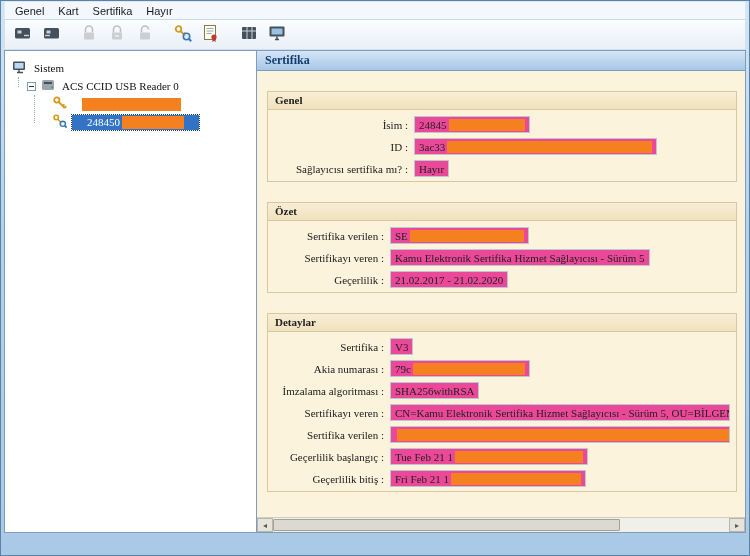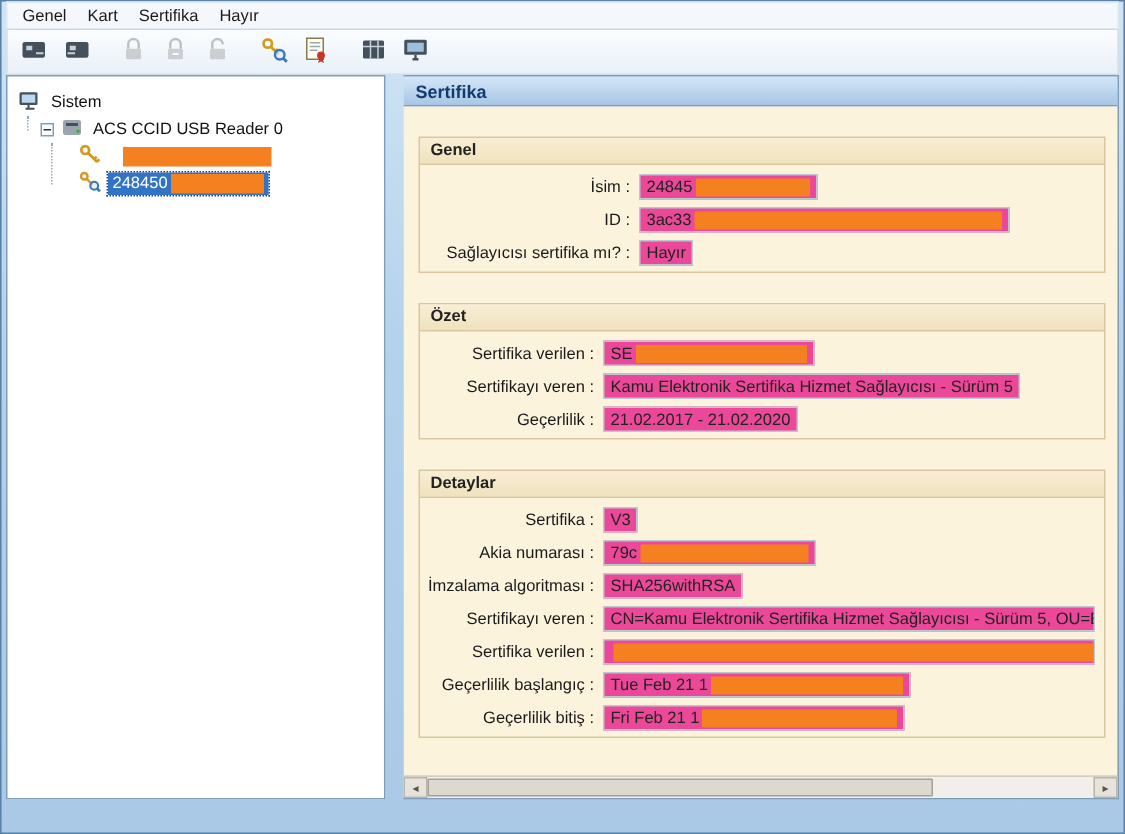--- a/index.html
+++ b/index.html
@@ -40,21 +40,21 @@
     display:flex; align-items:center; padding:0 5px; gap:2px;
   }
   .tbtn{
     width:26px; height:26px; border:1px solid transparent; background:transparent;
     display:flex; align-items:center; justify-content:center; padding:0;
   }
   .tbtn.dim svg{ opacity:.55; filter:grayscale(1); }
   .tsep{ width:8px; }
 
   
-  .main{ flex:1 1 auto; display:flex; gap:12px; overflow:hidden; }
+  .main{ flex:1 1 auto; display:flex; gap:0; overflow:hidden;font-family:Liberation Serif, serif; }
 
   
   .tree-panel{
     width:253px; flex:0 0 253px;
     background:#fff; border:1px solid #7f9db9;
     position:relative; overflow:hidden;
     padding:8px 0 0 7px;
     font-size:11px; color:#111;
   }
   .tnode{ height:18px; display:flex; align-items:center; gap:4px; }
@@ -64,21 +64,21 @@
   .expander{
     width:9px; height:9px; border:1px solid #7f9db9; background:#fff;
     position:relative; flex:0 0 9px;
   }
   .expander::before{
     content:""; position:absolute; left:1px; right:1px; top:3px; height:1px; background:#333;
   }
   .vline1{ position:absolute; left:13px; top:26px; height:10px; border-left:1px dotted #96a8b8; }
   .vline2{ position:absolute; left:29px; top:44px; height:28px; border-left:1px dotted #96a8b8; }
   .selrow{
-    background:#3273c5; color:#fff; padding:1px 3px;
+    background:#3273c5; color:#fff; padding:1px 15px;
     display:inline-flex; align-items:center; outline:1px dotted #18457e;
   }
   .redact{
     display:inline-block; height:12px; background:#f4801f; flex:0 0 auto;
     vertical-align:middle; margin-left:2px;
   }
   .tredact{ height:13px; }
 
   
   .details-panel{ flex:1 1 auto; display:flex; flex-direction:column; border:1px solid #7f9db9; border-left:none; overflow:hidden; }

